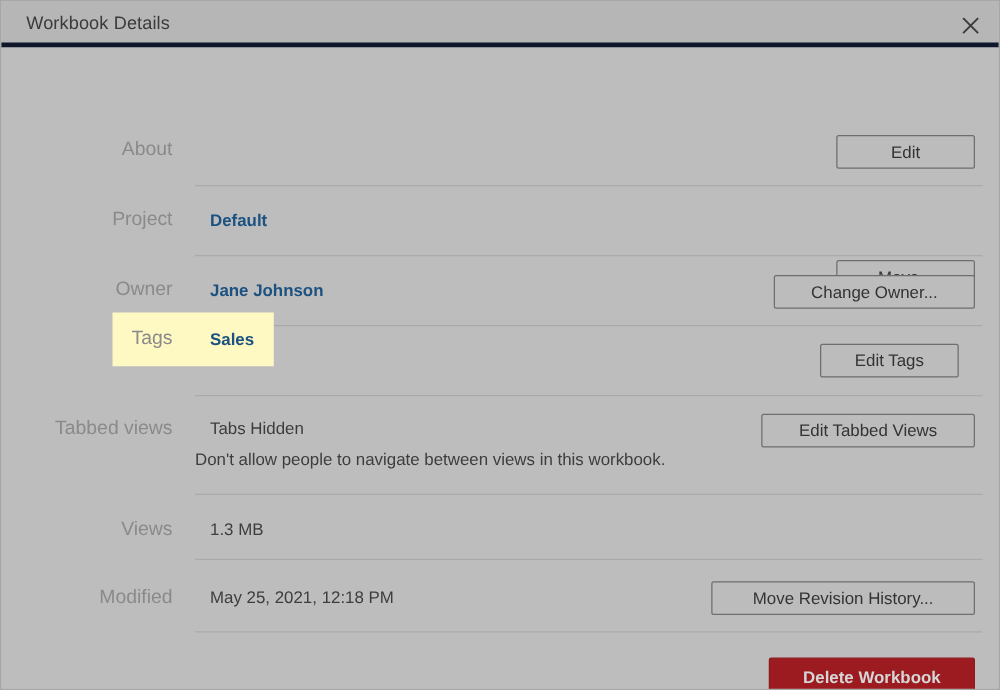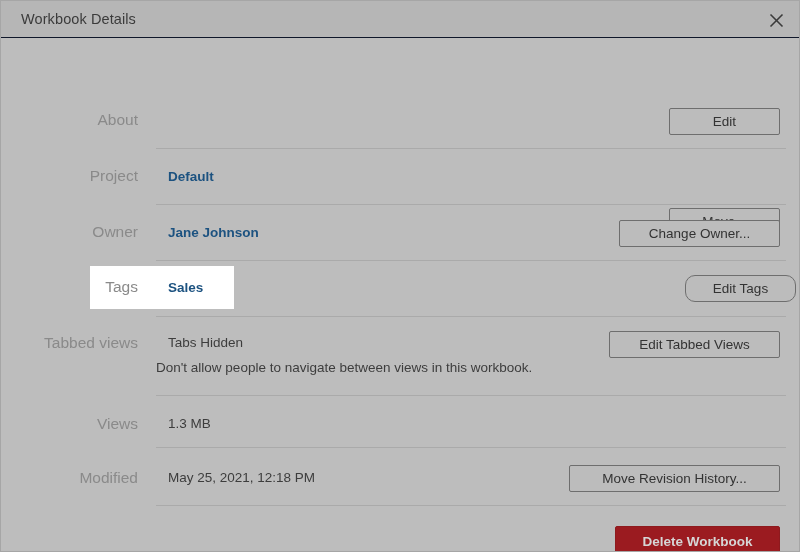--- a/index.html
+++ b/index.html
@@ -22,21 +22,21 @@
     box-sizing: border-box;
     border: 1px solid #a6a6a6;
     overflow: hidden;
   }
 
   
   .titlebar {
     position: relative;
     height: 37px;
     background: #b6b6b6;
-    border-bottom: 1px solid #0f172a;
+    border-bottom: 4px solid #0f172a;
     box-sizing: border-box;
   }
   .title-text {
     position: absolute;
     left: 20px;
     top: 10px;
     font-size: 14.5px;
     color: #3b3b3b;
     letter-spacing: 0.1px;
     white-space: nowrap;
@@ -130,24 +130,24 @@
     font-weight: bold;
     height: 31px;
     line-height: 29px;
     border-radius: 2px;
   }
 
   
   .tag-highlight {
     position: absolute;
     left: 89px;
-    top: 228px;
-    width: 144px;
+    top: 212px;
+    width: 129px;
     height: 43px;
-    background: #ffffff;
+    background: #fef9c3;
     z-index: 2;
   }
   .tag-highlight .row-label {
     left: -89px;
     top: 12px;
   }
   .tag-highlight .row-value {
     left: 66px;
     top: 14px;
   }
@@ -186,21 +186,21 @@
       <div class="row-label" style="top:185px;">Owner</div>
       <div class="row-value link" style="top:187px;">Jane Johnson</div>
     </div>
     <button class="btn" style="top:182px; right:19px; width:161px;">Change Owner...</button>
     <div class="divider" style="top:222px;"></div>
 
     <div class="tag-highlight">
       <div class="row-label">Tags</div>
       <div class="row-value link">Sales</div>
     </div>
-    <button class="btn" style="top:237px; right:3px; width:111px;border-radius:10px;">Edit Tags</button>
+    <button class="btn" style="top:237px; right:32px; width:111px;">Edit Tags</button>
     <div class="divider" style="top:278px;"></div>
 
     <div class="row">
       <div class="row-label" style="top:296px;">Tabbed views</div>
       <div class="row-value" style="top:297px;">Tabs Hidden</div>
       <div class="row-sub" style="top:322px;">Don't allow people to navigate between views in this workbook.</div>
     </div>
     <button class="btn" style="top:293px; right:19px; width:171px;">Edit Tabbed Views</button>
     <div class="divider" style="top:357px;"></div>
 

